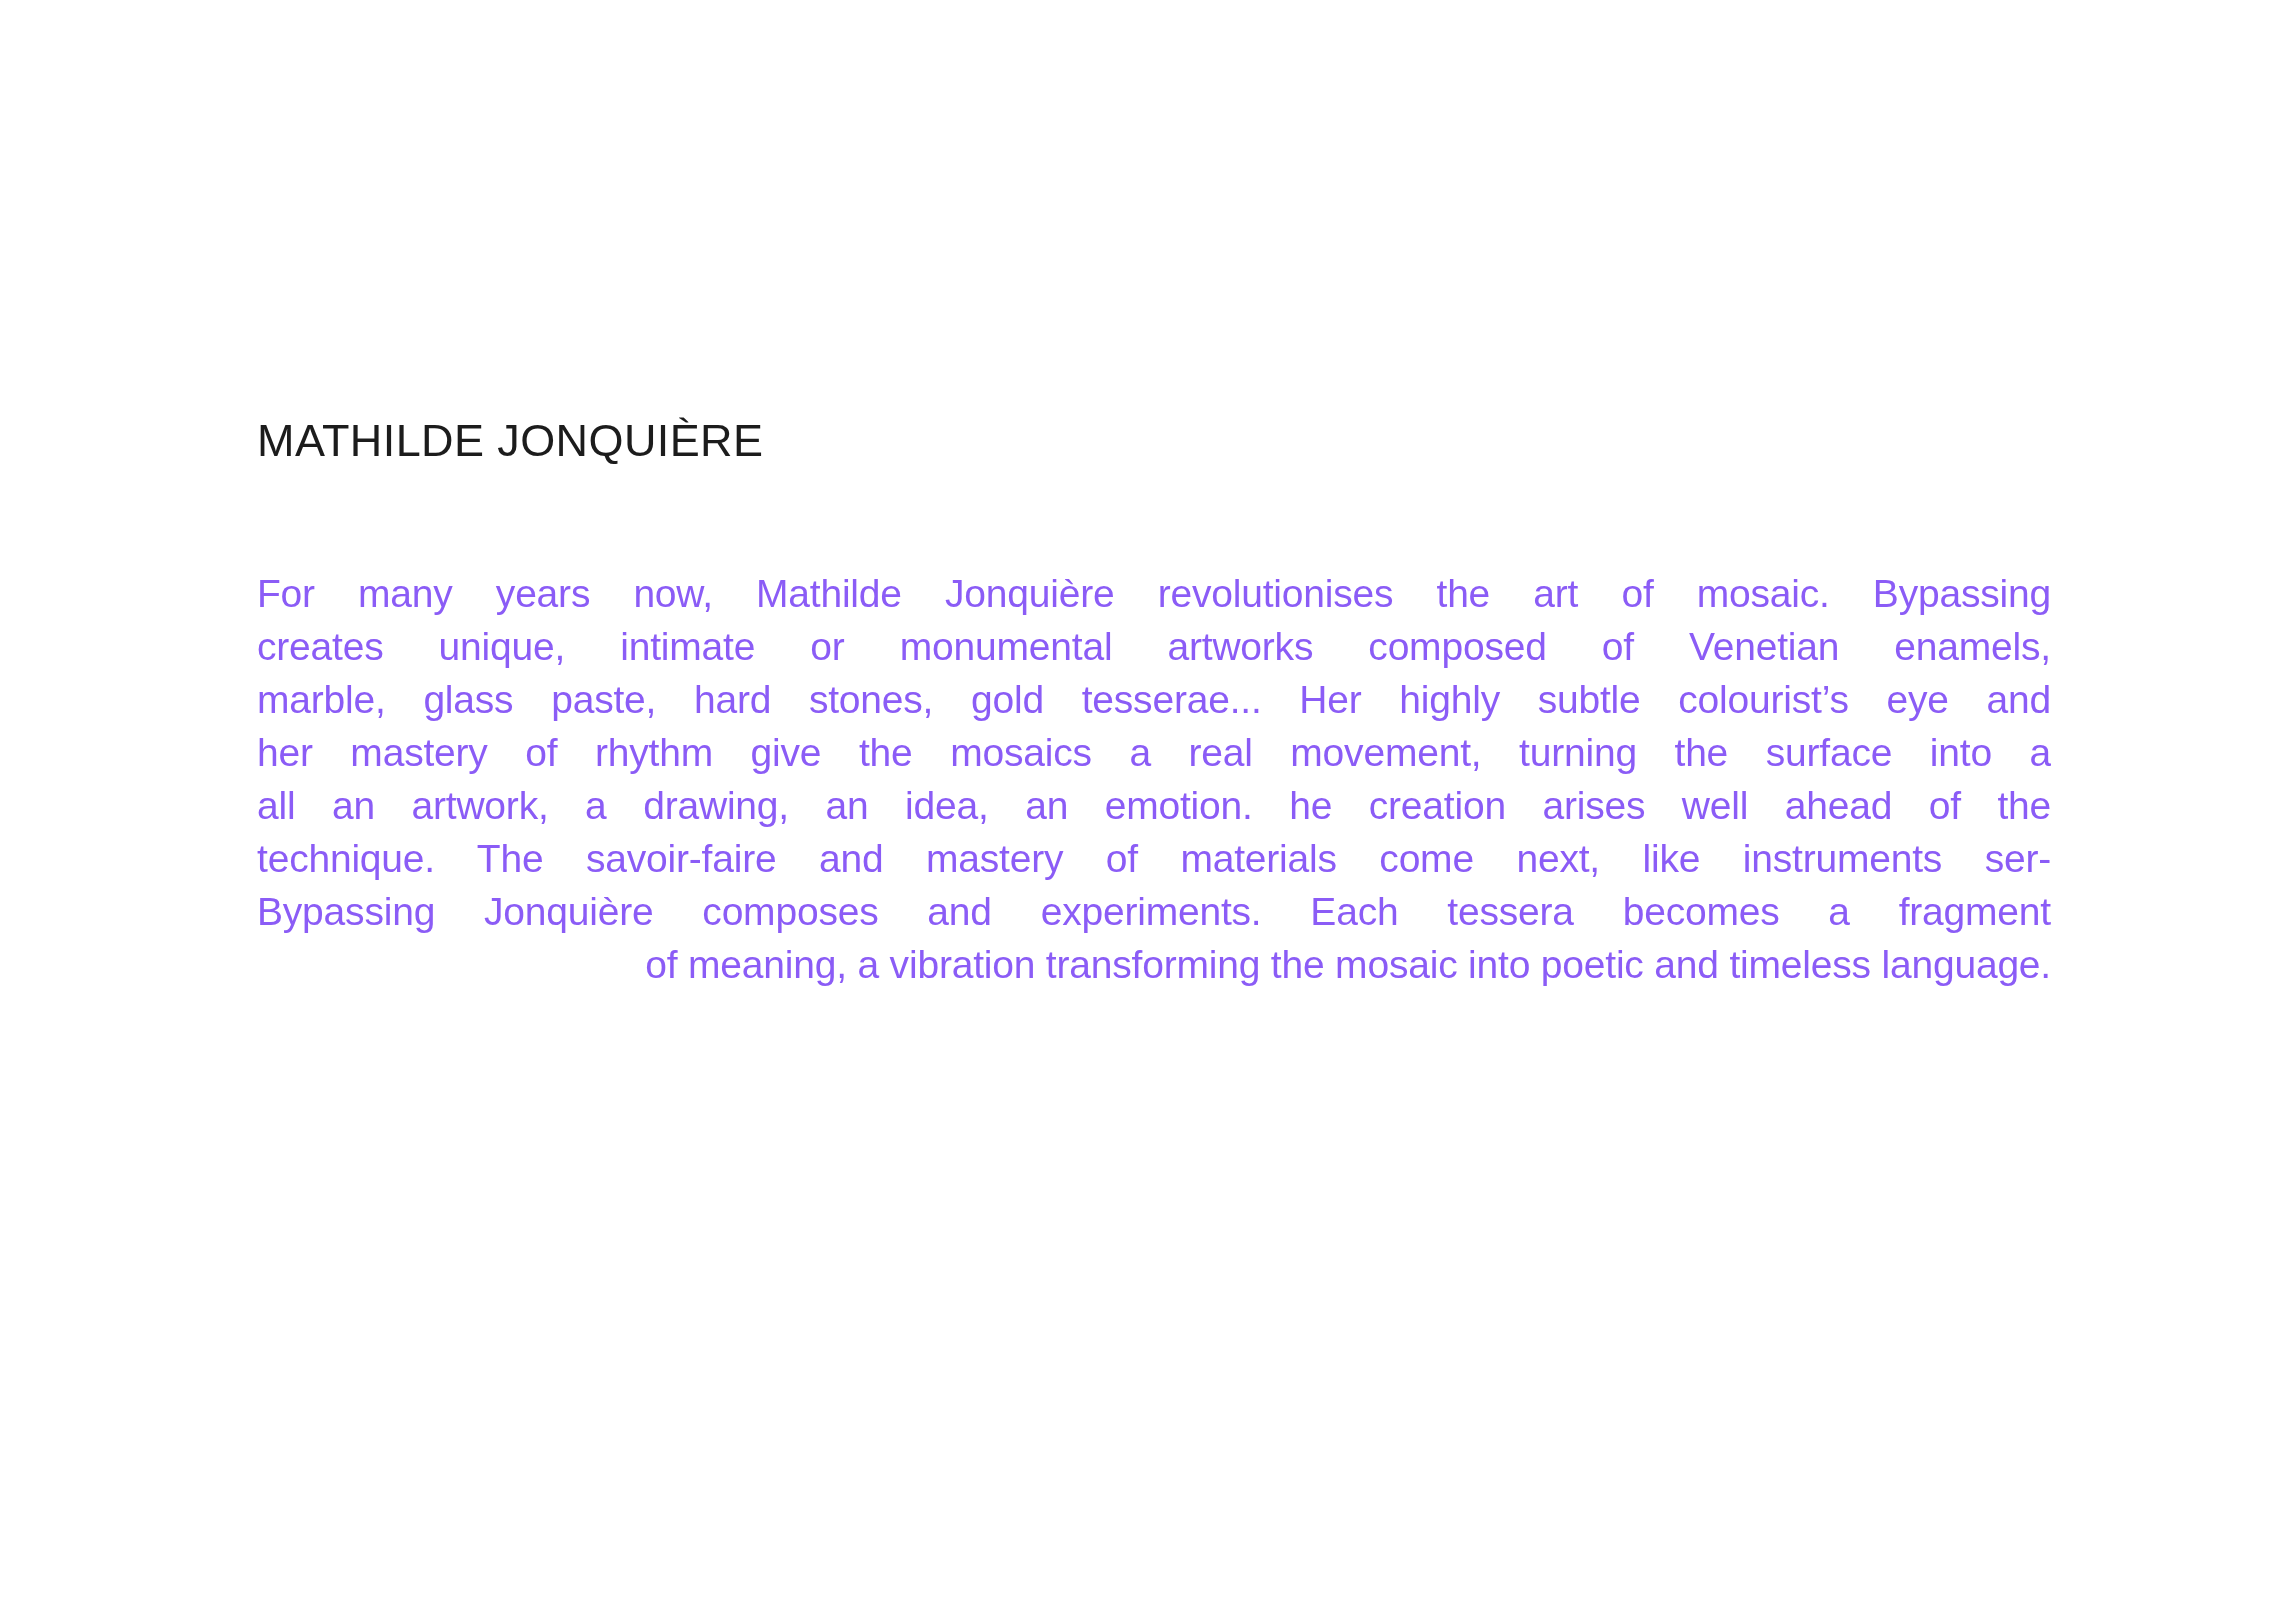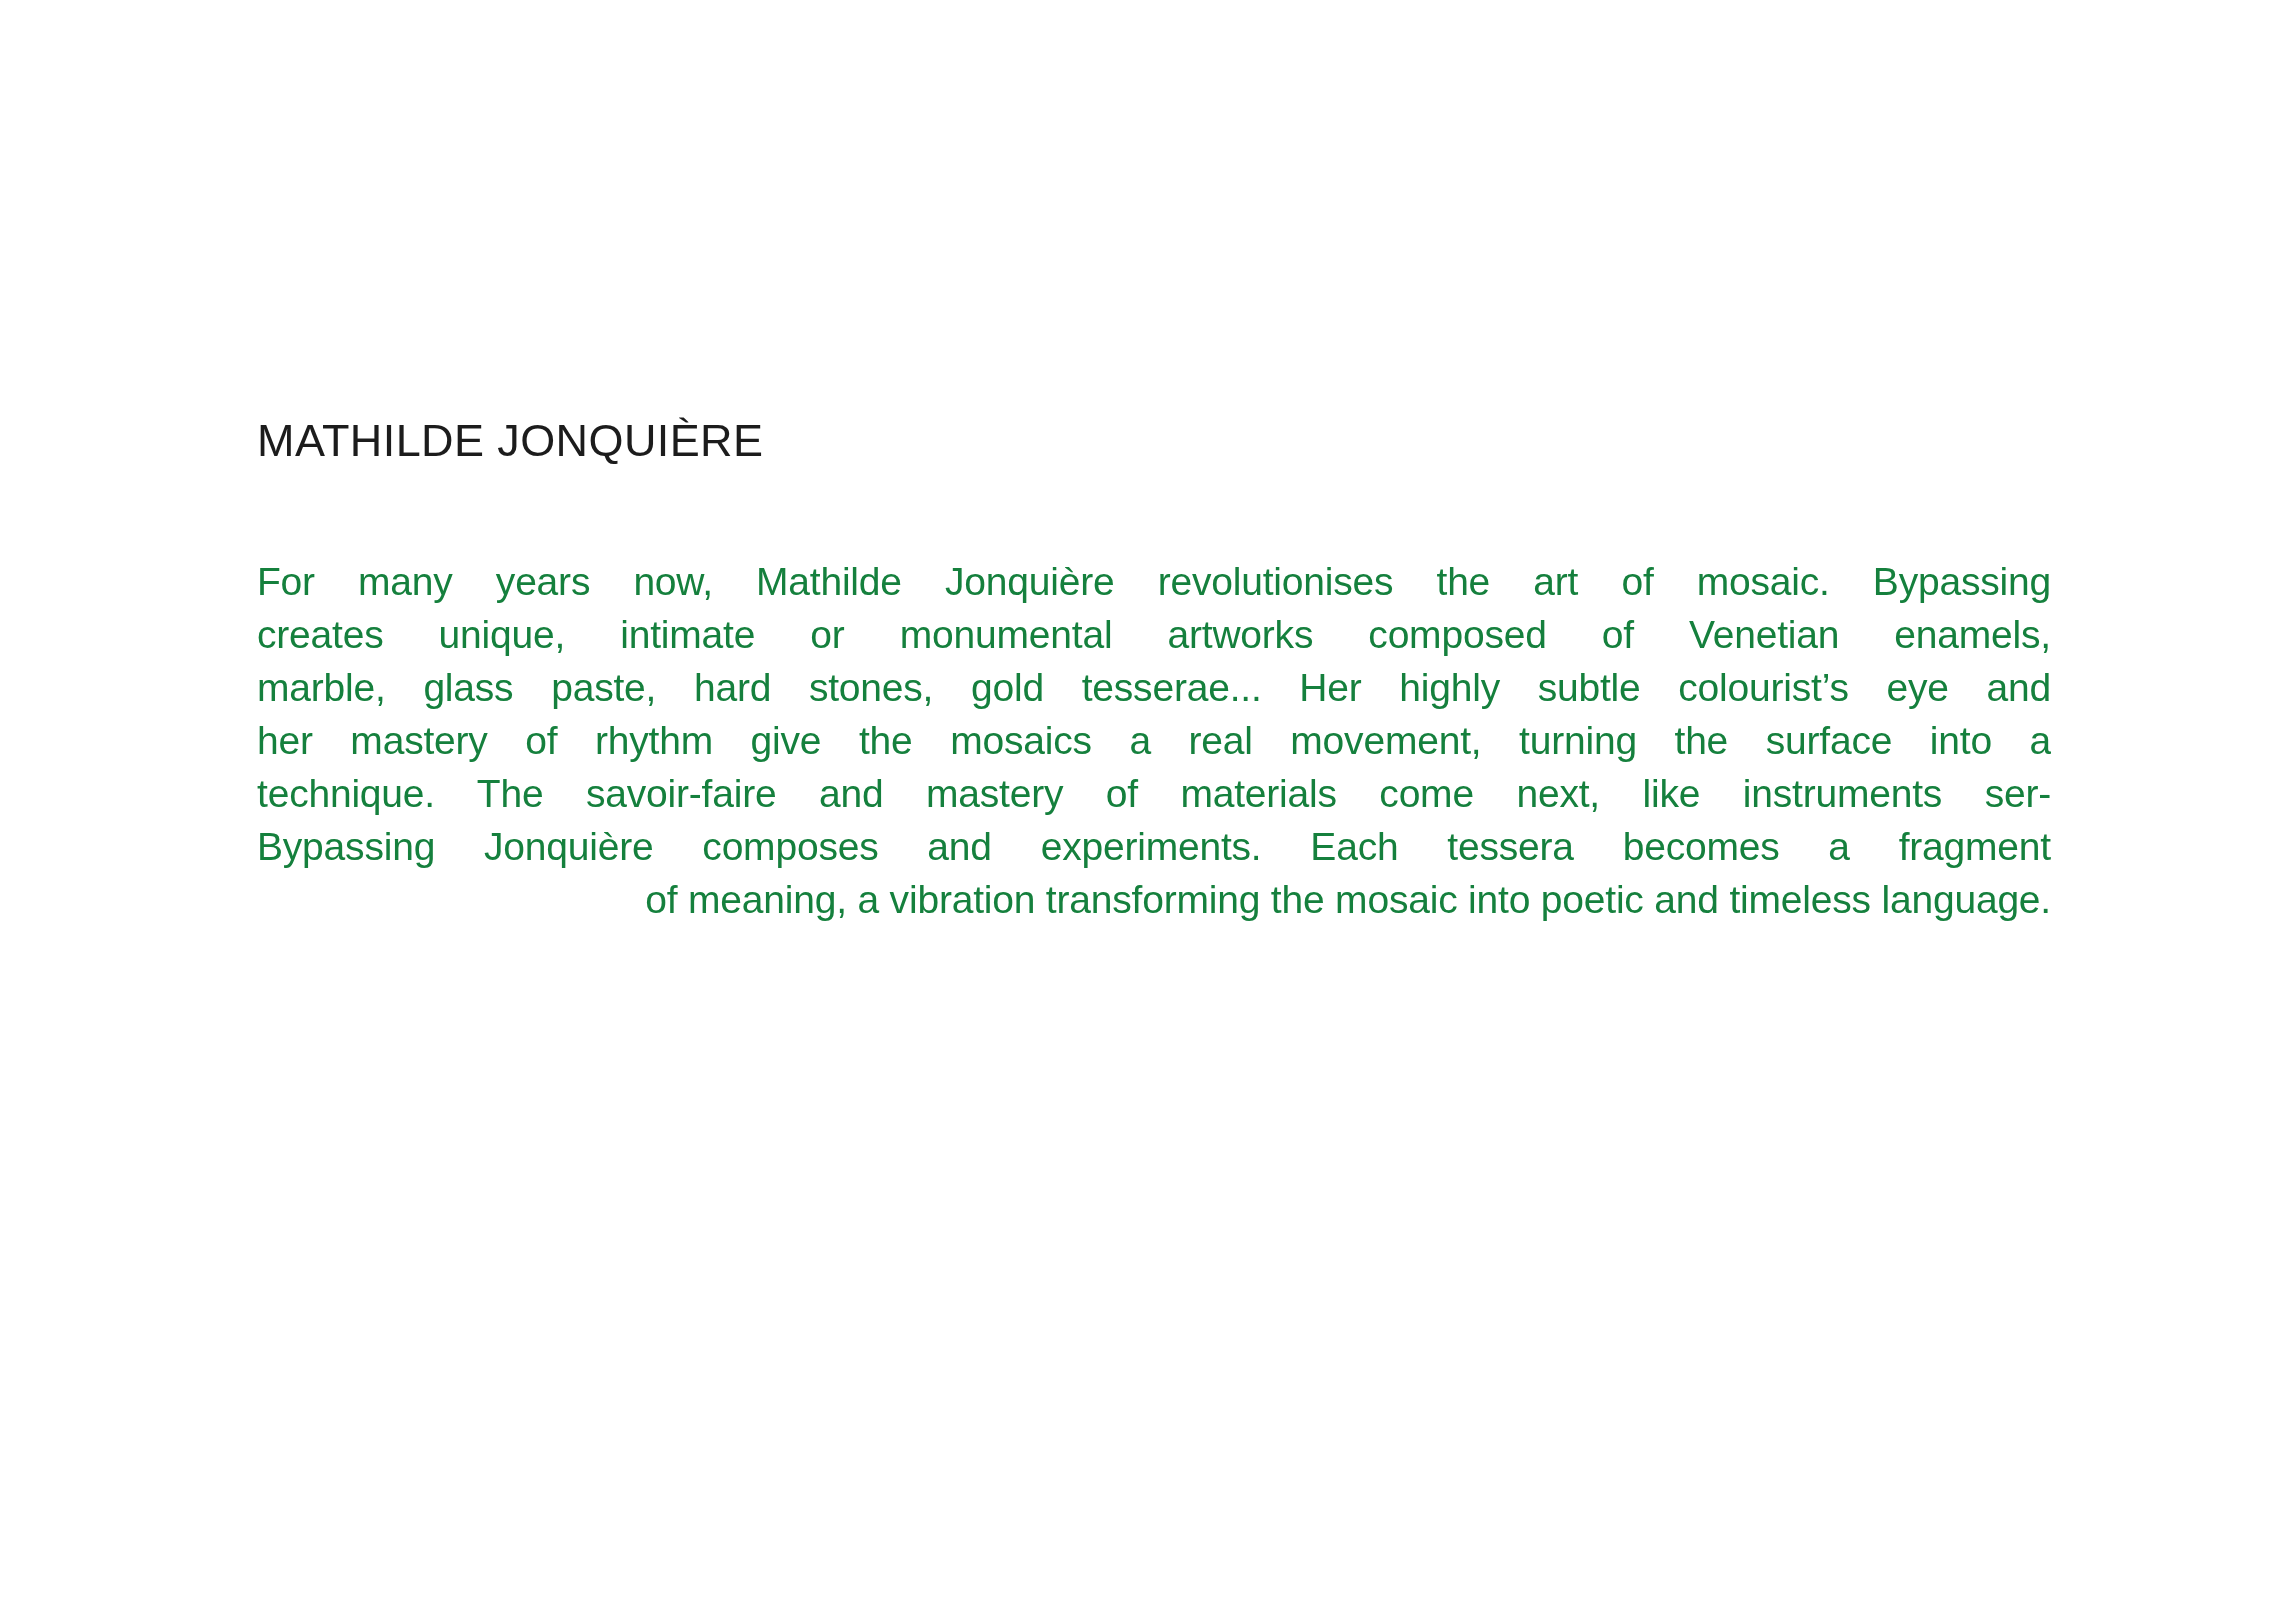--- a/index.html
+++ b/index.html
@@ -29,25 +29,25 @@
     font-size: 45px;
     font-weight: 400;
     letter-spacing: 0.4px;
     line-height: 1.05;
     color: #1c1c1c;
   }
   .paragraph {
     position: absolute;
     left: 257px;
     width: 1794px;
-    top: 555px;
+    top: 567px;
     font-size: 39px;
     line-height: 53px;
     letter-spacing: -0.2px;
-    color: #15803d;
+    color: #8b5cf6;
   }
   .line {
     text-align: justify;
     height: 53px;
     overflow: hidden;
     white-space: normal;
   }
   
   .line.justified::after {
     content: "";
@@ -64,19 +64,20 @@
 
 <div class="page">
 
   <h1 class="title">MATHILDE JONQUIÈRE</h1>
 
   <div class="paragraph">
     <div class="line justified">For many years now, Mathilde Jonquière revolutionises the art of mosaic. Bypassing</div>
     <div class="line justified">creates unique, intimate or monumental artworks composed of Venetian enamels,</div>
     <div class="line justified">marble, glass paste, hard stones, gold tesserae... Her highly subtle colourist’s eye and</div>
     <div class="line justified">her mastery of rhythm give the mosaics a real movement, turning the surface into a</div>
+    <div class="line justified">all an artwork, a drawing, an idea, an emotion. he creation arises well ahead of the</div>
     <div class="line justified">technique. The savoir-faire and mastery of materials come next, like instruments ser-</div>
     <div class="line justified">Bypassing Jonquière composes and experiments. Each tessera becomes a fragment</div>
     <div class="line last">of meaning, a vibration transforming the mosaic into poetic and timeless language.</div>
   </div>
 
 </div>
 
 
 </body></html>

